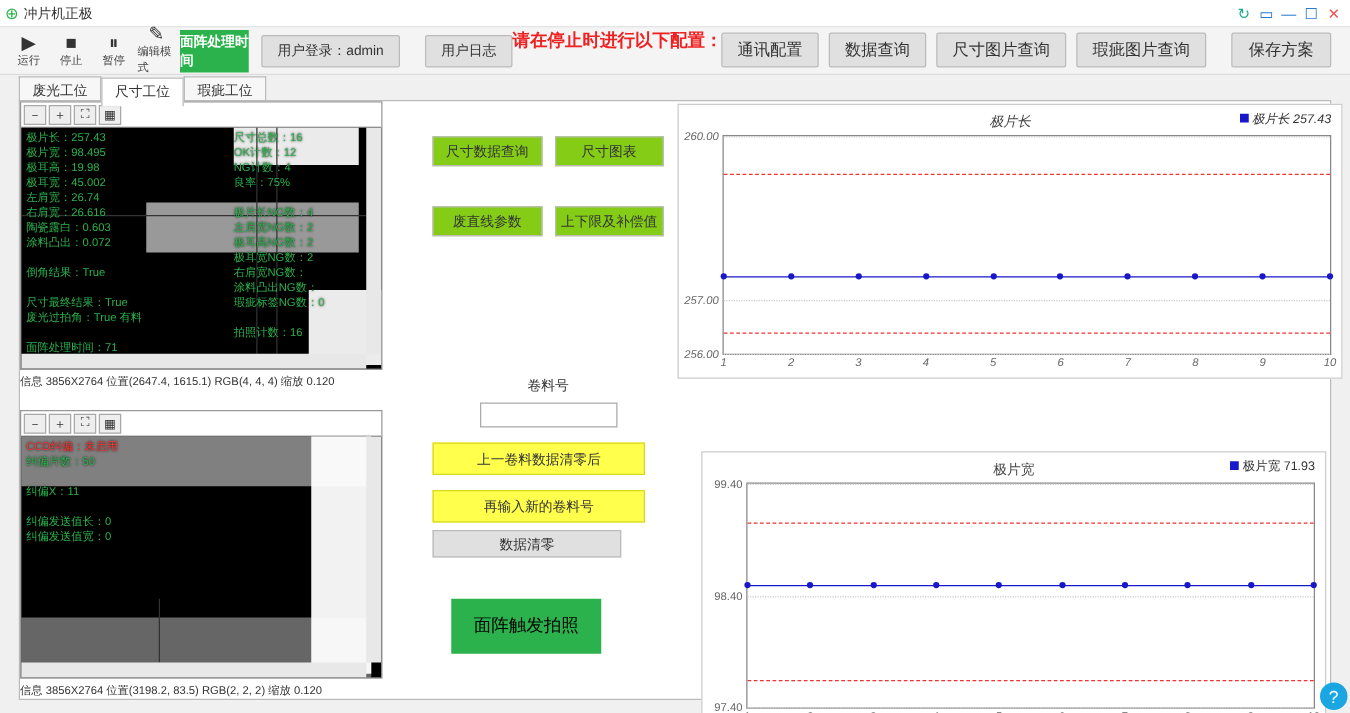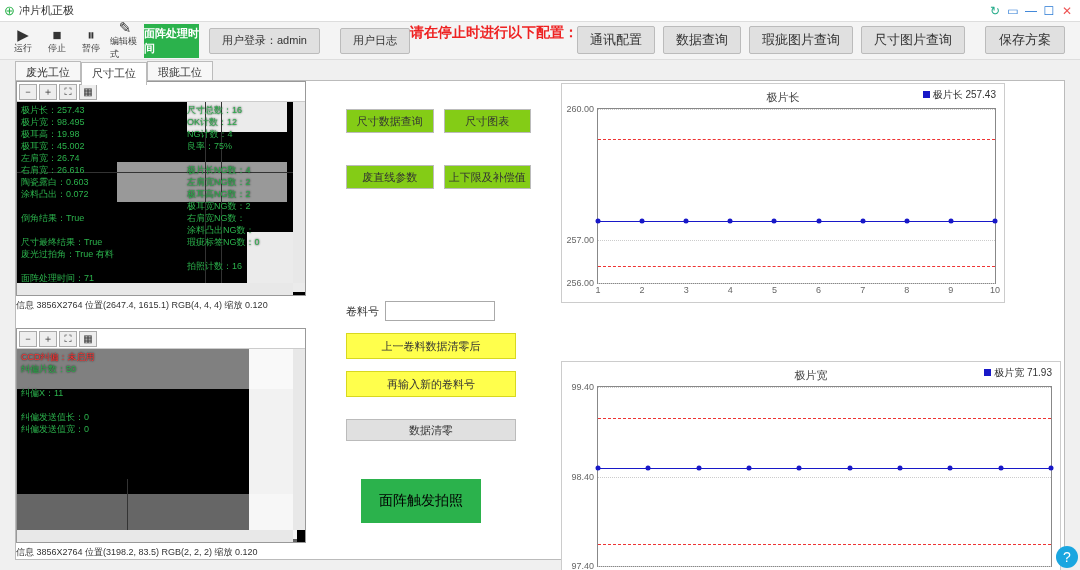--- a/index.html
+++ b/index.html
@@ -41,29 +41,29 @@
   .vline { position: absolute; top: 0; bottom: 12px; width: 1px; background: #333; }
   .hline { position: absolute; left: 0; right: 12px; height: 1px; background: #333; }
   .info-line { position: absolute; left: 0; width: 290px; font-size: 9px; color: #333; }
   .info-line.top { top: 218px; }
   .info-line.bot { top: 465px; }
 
   
   .midcol { position: absolute; left: 330px; top: 28px; width: 185px; }
   .midcol .row { display: flex; gap: 10px; margin-bottom: 14px; }
   .mbtn { flex: 1; height: 24px; background: #84cc16; border: 1px solid #bbb; display:flex; align-items:center; justify-content:center; font-size: 11px; }
-  .label-input { display: flex; align-items: center; gap: 6px; margin-top: 112px; }
+  .label-input { display: flex; align-items: center; gap: 6px; margin-top: 112px; flex-direction: column; }
   .label-input input { width: 110px; height: 20px; border: 1px solid #aaa; padding: 0 4px; }
   .yellow-box { width: 170px; height: 26px; background: #ffff4c; display:flex; align-items:center; justify-content:center; font-size: 11px; border: 1px solid #d8d820; margin-top: 12px; }
-  .clear-btn { width: 170px; height: 22px; background: #e0e0e0; border: 1px solid #bbb; display:flex; align-items:center; justify-content:center; margin-top: 22px; }
+  .clear-btn { width: 151px; height: 22px; background: #e0e0e0; border: 1px solid #bbb; display:flex; align-items:center; justify-content:center; margin-top: 6px; }
   .green-big { position: absolute; left: 345px; top: 398px; width: 120px; height: 44px; background: #2bb24c; color: #000; display:flex; align-items:center; justify-content:center; font-size: 14px; }
 
   
   .chart { position: absolute; border: 1px solid #ccc; background: #fff; }
-  .chart.top { left: 545px; top: 2px; width: 444px; height: 220px; }
+  .chart.top { left: 526px; top: 2px; width: 532px; height: 220px; font-style: italic; }
   .chart.bot { left: 545px; top: 240px; width: 500px; height: 225px; margin-top: 40px; }
   .chart .ctitle { position: absolute; top: 6px; left: 50%; transform: translateX(-50%); font-size: 11px; color: #444; }
   .chart .legend { position: absolute; top: 4px; right: 8px; font-size: 10px; color: #333; }
   .chart .legend .sq { display:inline-block; width:7px; height:7px; background:#1818c8; margin-right:3px; }
   .plot { position: absolute; left: 35px; right: 8px; top: 24px; bottom: 18px; border: 1px solid #888; }
   .grid-h { position:absolute; left:0; right:0; height:0; border-top:1px dotted #ccc; }
   .redline { position:absolute; left:0; right:0; height:0; border-top:1px dashed #e33; }
   .data-line { position:absolute; left:0; right:0; height:0; border-top:1px solid #1818c8; }
   .pt { position:absolute; width:5px; height:5px; background:#1818c8; border-radius:50%; transform:translate(-50%,-50%); }
   .ytick { position:absolute; font-size:9px; color:#666; right:100%; margin-right:4px; transform:translateY(-50%); }
@@ -105,22 +105,22 @@
   <div class="run-badge">面阵处理时间</div>
   <div class="std-btn" style="margin-left:6px">用户登录：admin</div>
   <div class="std-btn" style="margin-left:16px">用户日志</div>
 </div>
 
 <div class="banner">请在停止时进行以下配置：</div>
 
 <div class="right-top-btns">
   <div class="std-btn">通讯配置</div>
   <div class="std-btn">数据查询</div>
+  <div class="std-btn">尺寸图片查询</div>
   <div class="std-btn">瑕疵图片查询</div>
-  <div class="std-btn">尺寸图片查询</div>
   <div class="std-btn save">保存方案</div>
 </div>
 
 <div class="tabs">
   <div class="tab">废光工位</div>
   <div class="tab active">尺寸工位</div>
   <div class="tab">瑕疵工位</div>
 </div>
 
 <div class="tab-body">

